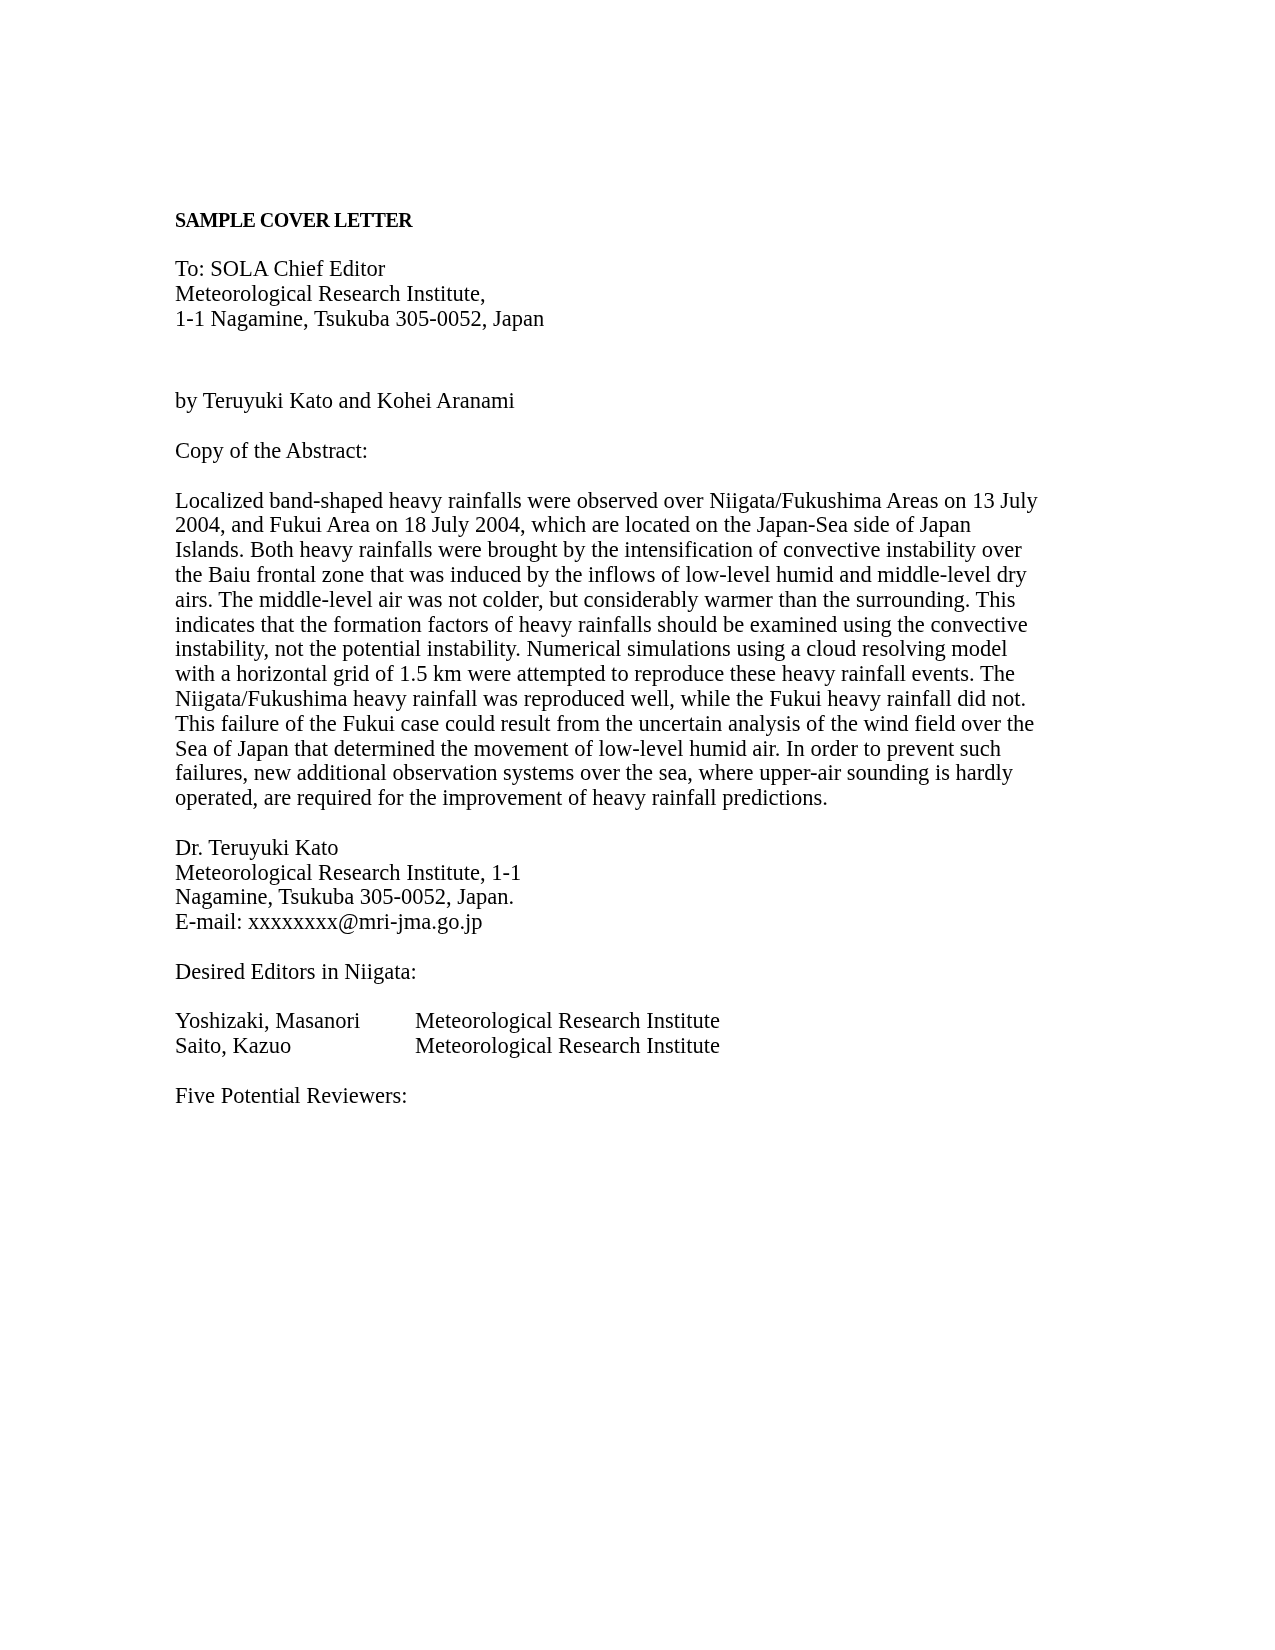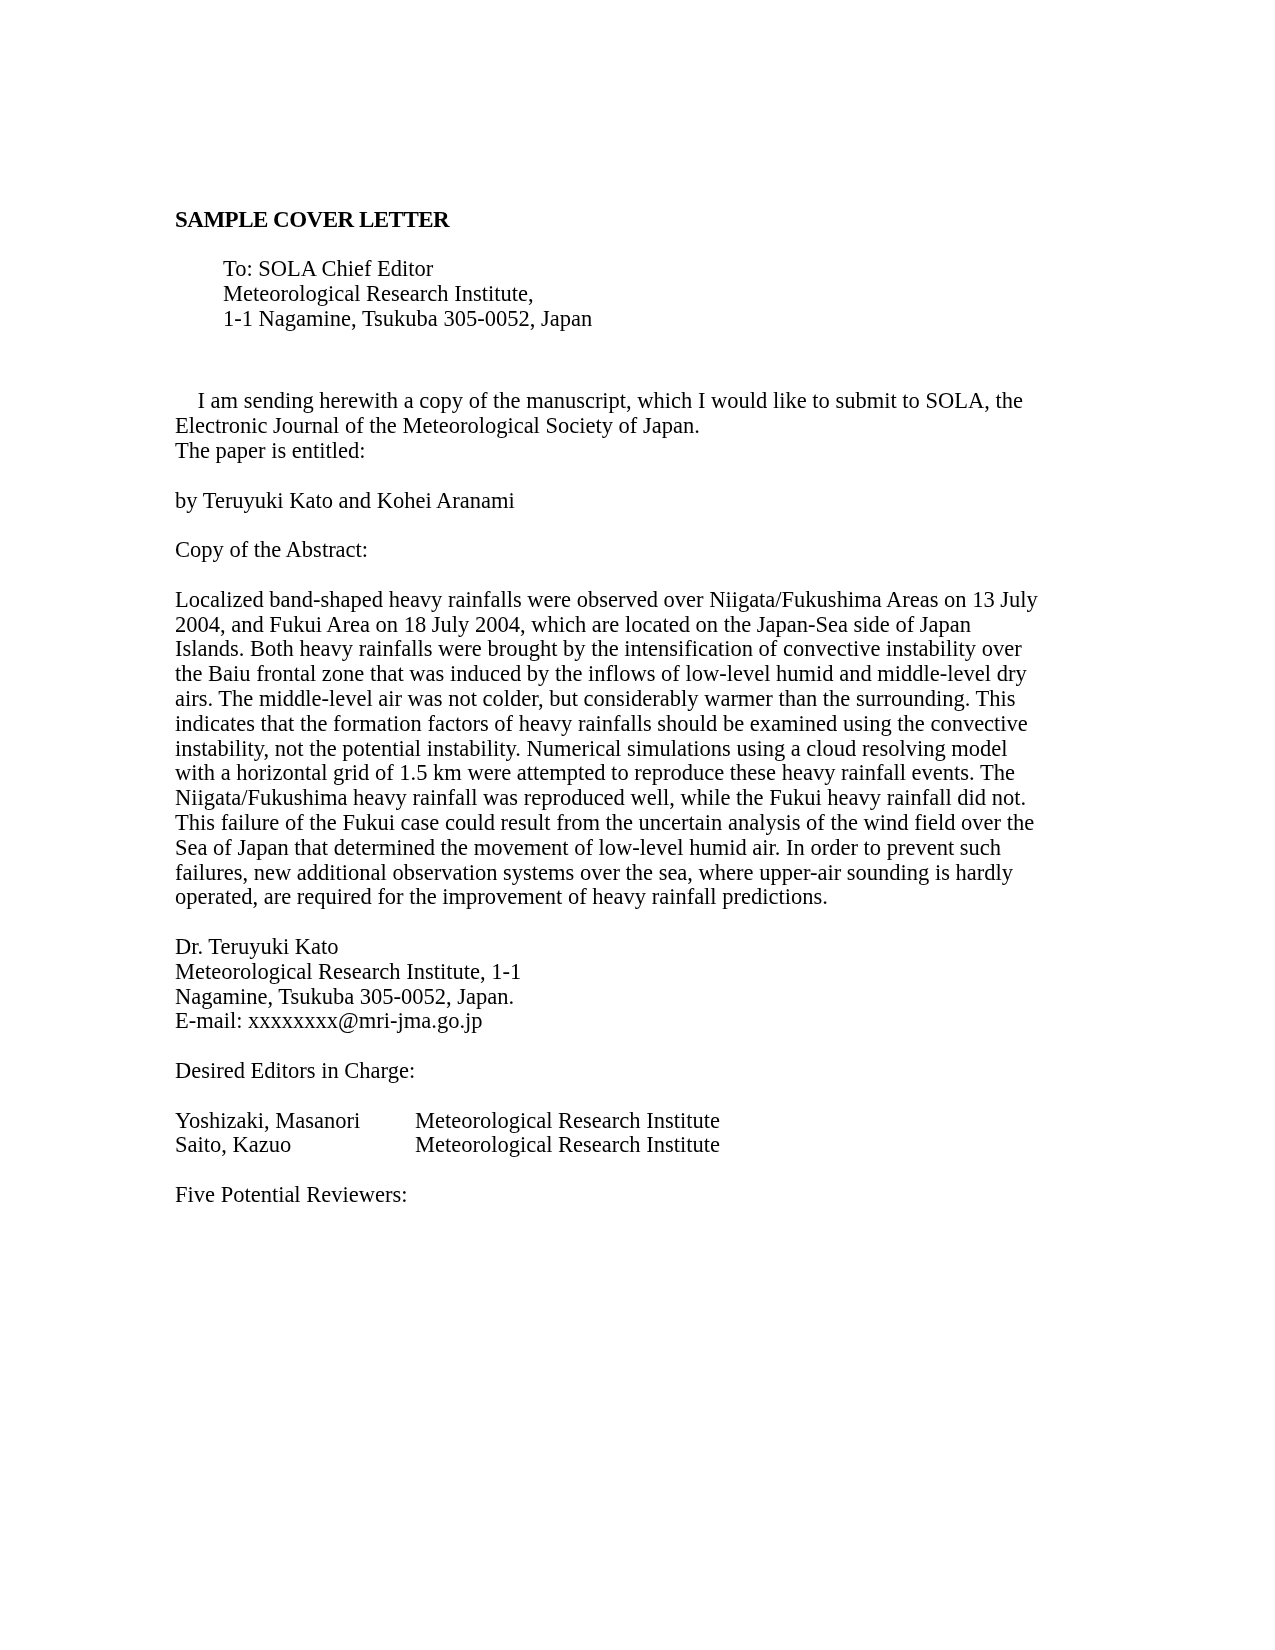--- a/index.html
+++ b/index.html
@@ -19,30 +19,29 @@
     font-family: "Liberation Serif", "DejaVu Serif", serif;
     font-size: 22.5px;
     line-height: 24.8px;
     color: #000000;
   }
   .block {
     margin: 0 0 24.8px 0;
     white-space: pre-wrap;
   }
   .title {
-    font-size: 23px;
+    font-size: 20px;
     line-height: 30px;
     font-weight: 700;
     letter-spacing: -0.5px;
     margin: 0 0 22px 0;
     white-space: pre-wrap;
   }
   .addr {
     margin-bottom: 58px;
-    margin-left: 48px;
   }
   .editors {
     white-space: normal;
   }
   .editor-row {
     display: flex;
     height: 24.8px;
     white-space: pre;
   }
   .editor-name {
@@ -58,23 +57,20 @@
 
 <div class="page" style="background: rgb(255, 255, 255); color: rgb(0, 0, 0);">
 
   <div class="title">SAMPLE COVER LETTER</div>
 
   <div class="block addr">To: SOLA Chief Editor
 Meteorological Research Institute,
 1-1 Nagamine, Tsukuba 305-0052, Japan</div>
 
 
-  <div class="block">    I am sending herewith a copy of the manuscript, which I would like to submit to SOLA, the
-Electronic Journal of the Meteorological Society of Japan.
-The paper is entitled:</div>
 
 
   <div class="block">by Teruyuki Kato and Kohei Aranami</div>
 
   <div class="block">Copy of the Abstract:</div>
 
   <div class="block">Localized band-shaped heavy rainfalls were observed over Niigata/Fukushima Areas on 13 July
 2004, and Fukui Area on 18 July 2004, which are located on the Japan-Sea side of Japan
 Islands. Both heavy rainfalls were brought by the intensification of convective instability over
 the Baiu frontal zone that was induced by the inflows of low-level humid and middle-level dry
@@ -88,21 +84,21 @@
 failures, new additional observation systems over the sea, where upper-air sounding is hardly
 operated, are required for the improvement of heavy rainfall predictions.</div>
 
 
   <div class="block">Dr. Teruyuki Kato
 Meteorological Research Institute, 1-1
 Nagamine, Tsukuba 305-0052, Japan.
 E-mail: xxxxxxxx@mri-jma.go.jp</div>
 
 
-  <div class="block">Desired Editors in Charge:</div>
+  <div class="block">Desired Editors in Niigata:</div>
 
   <div class="block editors">
     <div class="editor-row">
       <span class="editor-name">Yoshizaki, Masanori</span>
       <span class="editor-affiliation">Meteorological Research Institute</span>
     </div>
     <div class="editor-row">
       <span class="editor-name">Saito, Kazuo</span>
       <span class="editor-affiliation">Meteorological Research Institute</span>
     </div>

